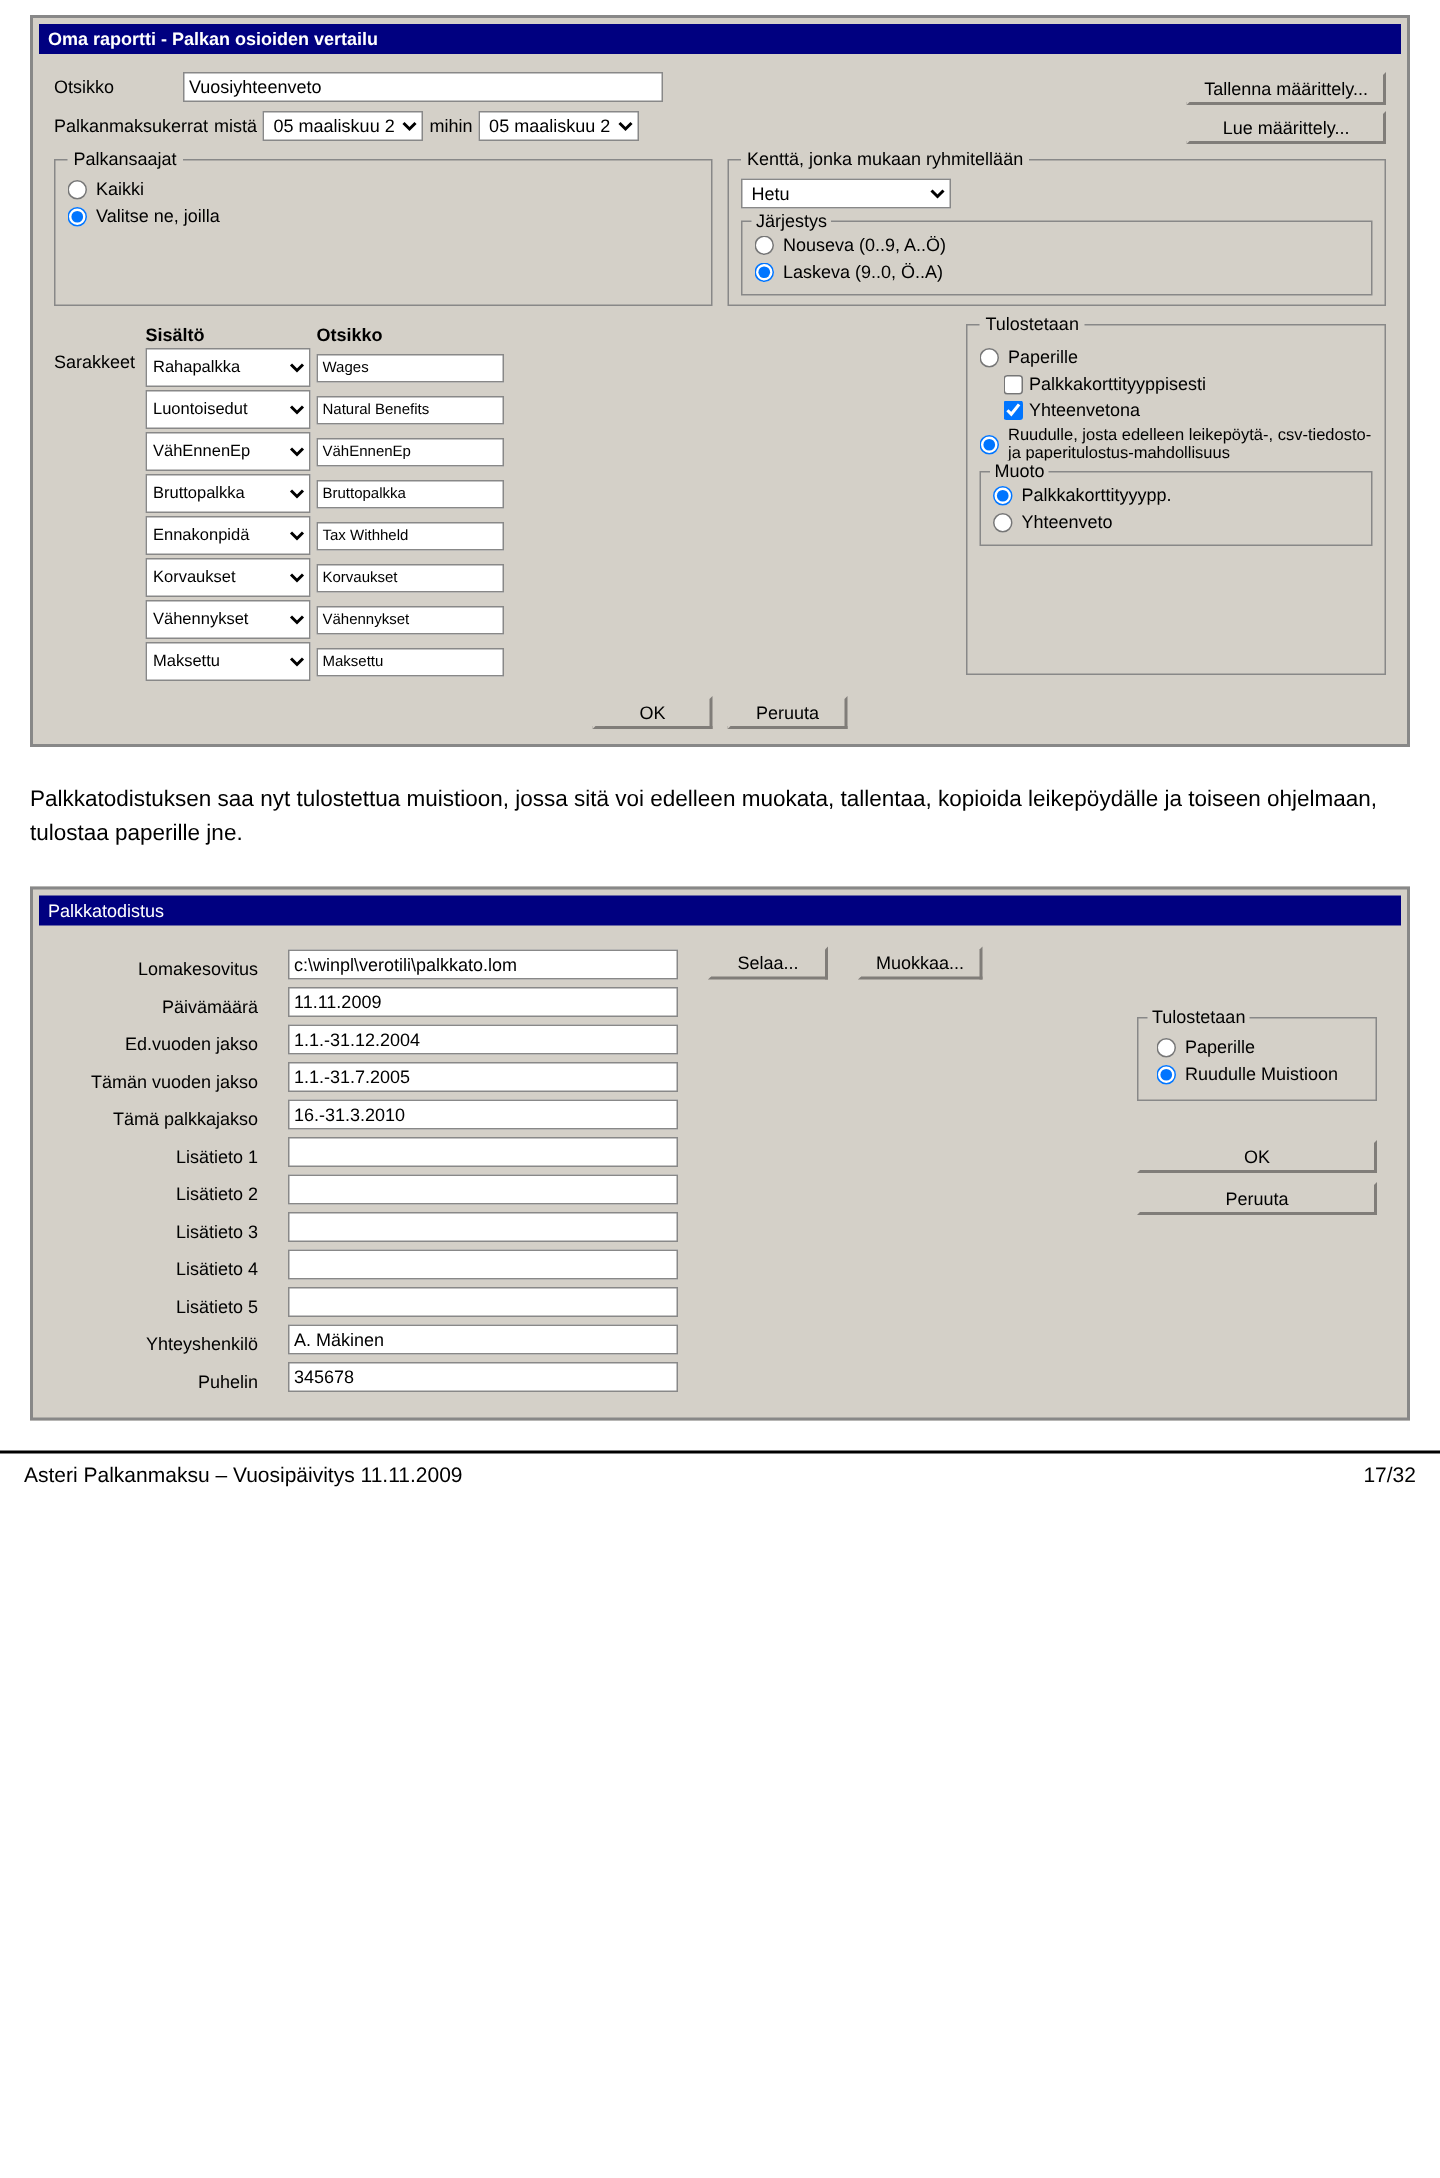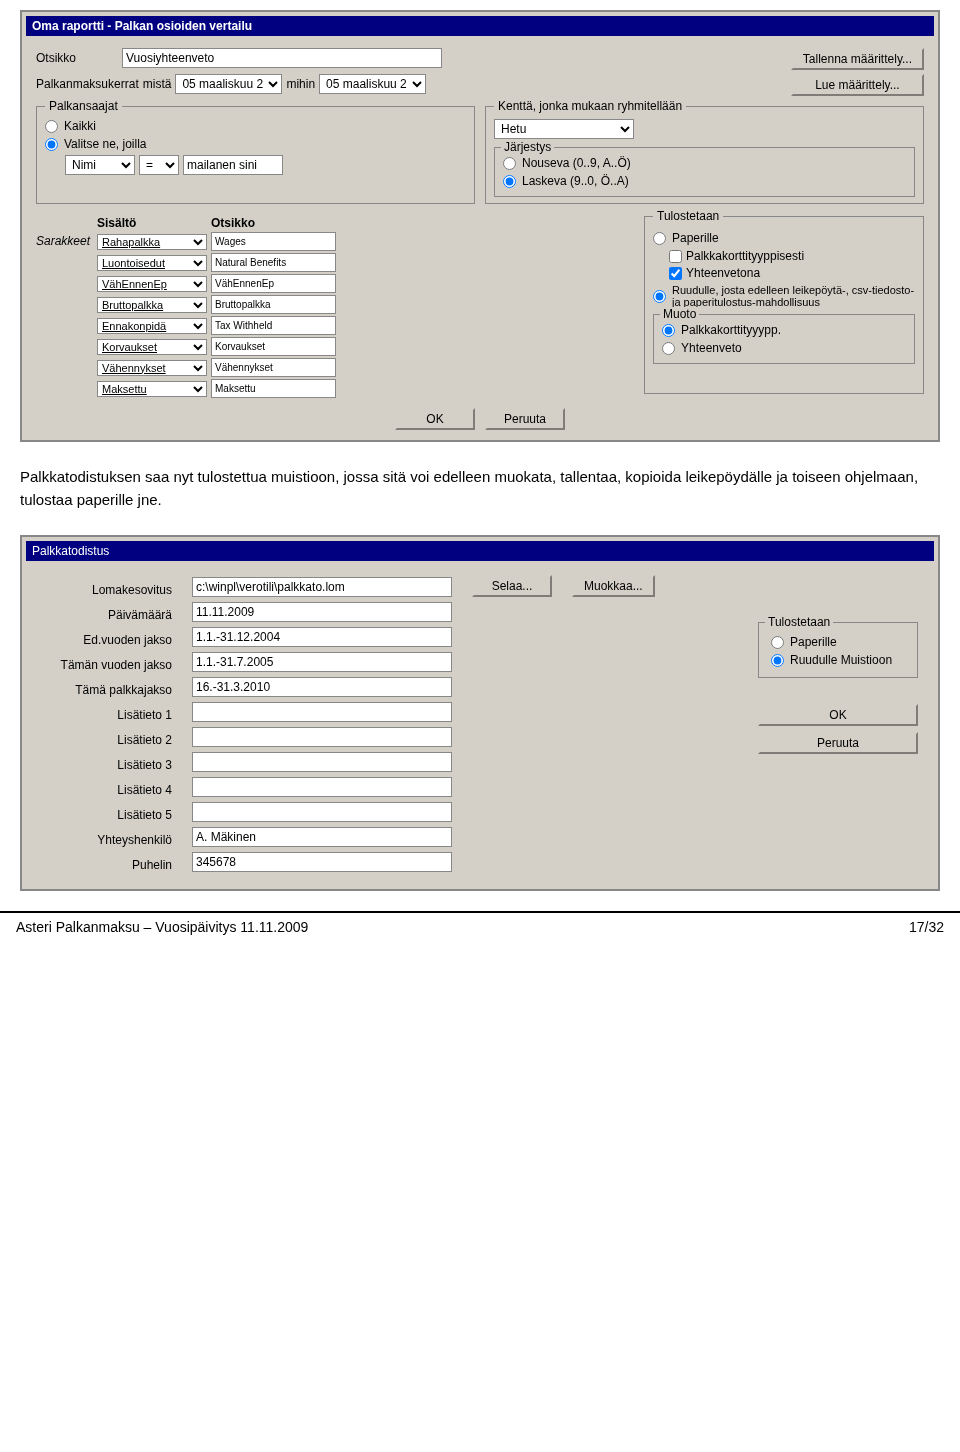--- a/index.html
+++ b/index.html
@@ -144,22 +144,21 @@
       display: flex;
       align-items: center;
       gap: 4px;
       margin-bottom: 2px;
     }
     .sarakkeet-select {
       width: 110px;
       font-size: 11px;
       border: 1px solid #888;
       background: #fff;
-      height: 16px;
-      text-decoration: underline;
+      height: 26px;
     }
     .sarakkeet-input {
       width: 125px;
       font-size: 10px;
       border: 1px solid #888;
       background: #fff;
       height: 19px;
       padding: 1px 3px;
     }
 
@@ -332,29 +331,20 @@
         <div class="group-box" style="min-width:280px; flex:1;">
           <span class="group-box-title">Palkansaajat</span>
           <div class="radio-row" style="margin-top:4px;">
             <input type="radio" name="palkansaajat" style="">
             <span>Kaikki</span>
           </div>
           <div class="radio-row">
             <input type="radio" name="palkansaajat" checked="" style="">
             <span>Valitse ne, joilla</span>
           </div>
-          <div style="display:flex; align-items:center; gap:4px; margin-left:20px;">
-            <select class="win-select" style="width:70px;">
-              <option>Nimi</option>
-            </select>
-            <select class="win-select" style="width:40px;">
-              <option>=</option>
-            </select>
-            <input class="win-input" style="width: 100px;" type="text" value="mailanen sini">
-          </div>
         </div>
 
         <div class="group-box kentta-group">
           <span class="group-box-title">Kenttä, jonka mukaan ryhmitellään</span>
           <div style="margin-top:4px;">
             <select class="win-select" style="width:140px;">
               <option>Hetu</option>
             </select>
           </div>
           <div class="jarjestys-group">
@@ -367,21 +357,21 @@
               <input type="radio" name="jarjestys" checked="" style="">
               <span>Laskeva (9..0, Ö..A)</span>
             </div>
           </div>
         </div>
       </div>
 
       <div class="sarakkeet-section">
 
         <div style="display:flex; align-items:flex-start; gap:6px; flex:1;">
-          <span style="font-size:12px; min-width:55px; margin-top:18px;font-style:italic;">Sarakkeet</span>
+          <span style="font-size:12px; min-width:55px; margin-top:18px;">Sarakkeet</span>
           <div class="sarakkeet-table">
             <div class="sarakkeet-header">
               <span style="width:110px;">Sisältö</span>
               <span style="width:130px;">Otsikko</span>
             </div>
 
             <div class="sarakkeet-row">
               <select class="sarakkeet-select"><option>Rahapalkka</option></select>
               <input class="sarakkeet-input" type="text" value="Wages" style="">
             </div>

